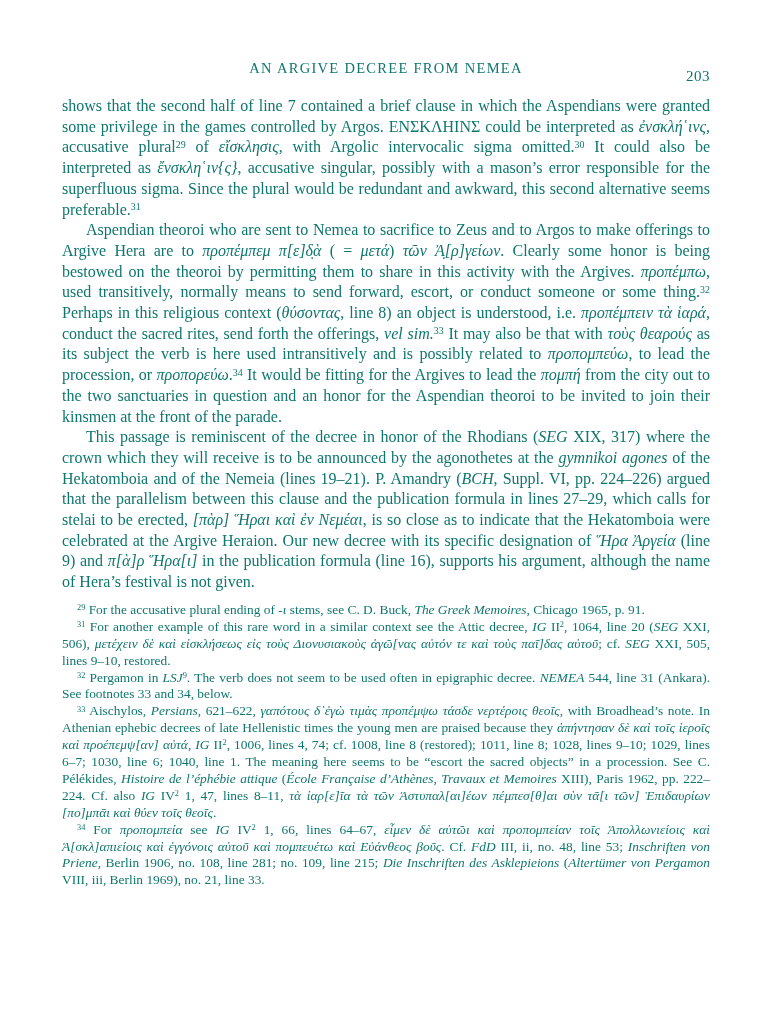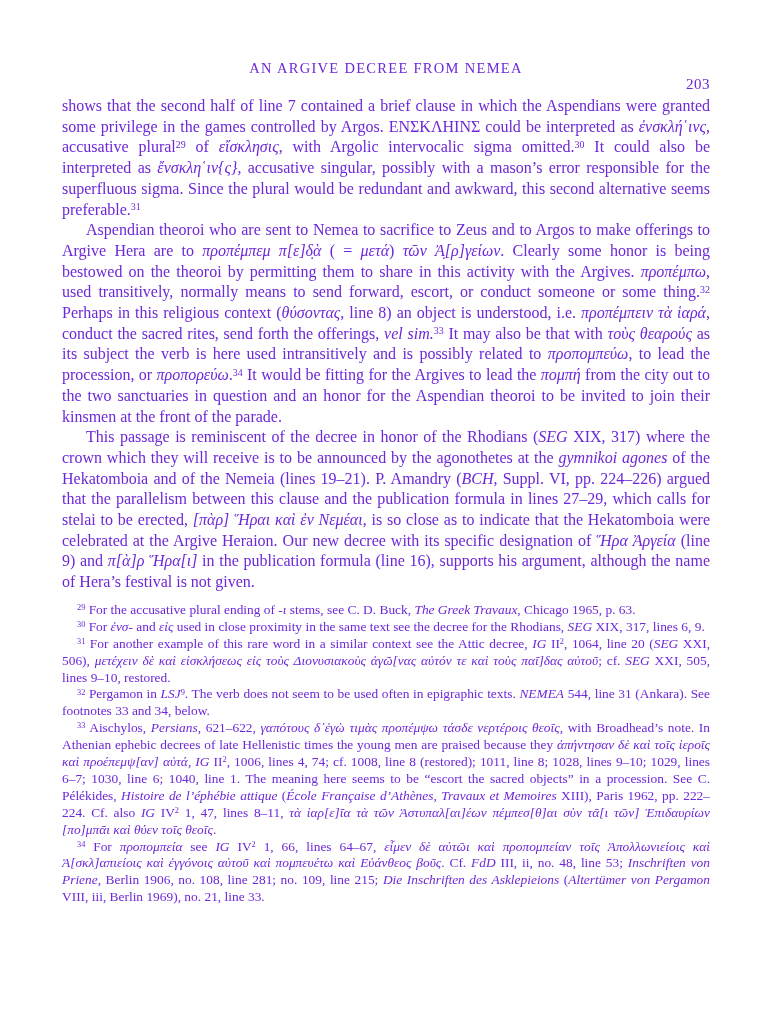--- a/index.html
+++ b/index.html
@@ -6,39 +6,39 @@
   .page {
     position: relative;
     width: 770px;
     height: 1024px;
     margin: 0 auto;
     background: #ffffff;
     box-sizing: border-box;
     padding: 60px 60px 8px 62px;
     overflow: hidden;
     font-family: "Liberation Serif", "DejaVu Serif", serif;
-    color: #6d28d9;
+    color: #0f766e;
   }
   .page-header {
     position: relative;
     height: 19px;
     margin-bottom: 17px;
   }
   .running-title {
     margin: 0;
     font-size: 14.5px;
     font-weight: 400;
     text-align: center;
     letter-spacing: 1.3px;
     white-space: nowrap;
   }
   .page-number {
     position: absolute;
     right: 0;
-    top: 16px;
+    top: 8px;
     font-size: 15px;
     letter-spacing: 0.5px;
   }
   .para {
     margin: 0;
     text-align: justify;
     font-size: 16px;
     line-height: 20.7px;
   }
   .para.indent { text-indent: 24px; }
@@ -66,20 +66,19 @@
   <header class="page-header">
     <h1 class="running-title">AN ARGIVE DECREE FROM NEMEA</h1>
     <span class="page-number">203</span>
   </header>
   <main class="body-text">
       <p class="para"><span>shows that the second half of line 7 contained a brief clause in which the Aspendians were granted some privilege in the games controlled by Argos. ΕΝΣΚΛΗΙΝΣ could be interpreted as </span><i>ἐνσκλή῾ινς</i><span>, accusative plural</span><sup>29</sup><span> of </span><i>εἴσκλησις</i><span>, with Argolic intervocalic sigma omitted.</span><sup>30</sup><span> It could also be interpreted as </span><i>ἔνσκλη῾ιν{ς}</i><span>, accusative singular, possibly with a mason’s error responsible for the superfluous sigma. Since the plural would be redundant and awkward, this second alternative seems preferable.</span><sup>31</sup></p>
       <p class="para indent"><span>Aspendian theoroi who are sent to Nemea to sacrifice to Zeus and to Argos to make offerings to Argive Hera are to </span><i>προπέμπεμ π[ε]δ̣ὰ</i><span> ( = </span><i>μετά</i><span>) </span><i>τῶν Ἀ̣[ρ]γείων</i><span>. Clearly some honor is being bestowed on the theoroi by permitting them to share in this activity with the Argives. </span><i>προπέμπω</i><span>, used transitively, normally means to send forward, escort, or conduct someone or some thing.</span><sup>32</sup><span> Perhaps in this religious context (</span><i>θύσοντας</i><span>, line 8) an object is understood, i.e. </span><i>προπέμπειν τὰ ἱαρά</i><span>, conduct the sacred rites, send forth the offerings, </span><i>vel sim.</i><sup>33</sup><span> It may also be that with </span><i>τοὺς θεαρούς</i><span> as its subject the verb is here used intransitively and is possibly related to </span><i>προπομπεύω</i><span>, to lead the procession, or </span><i>προπορεύω</i><span>.</span><sup>34</sup><span> It would be fitting for the Argives to lead the </span><i>πομπή</i><span> from the city out to the two sanctuaries in question and an honor for the Aspendian theoroi to be invited to join their kinsmen at the front of the parade.</span></p>
       <p class="para indent"><span>This passage is reminiscent of the decree in honor of the Rhodians (</span><i>SEG</i><span> XIX, 317) where the crown which they will receive is to be announced by the agonothetes at the </span><i>gymnikoi agones</i><span> of the Hekatomboia and of the Nemeia (lines 19–21). P. Amandry (</span><i>BCH</i><span>, Suppl. VI, pp. 224–226) argued that the parallelism between this clause and the publication formula in lines 27–29, which calls for stelai to be erected, </span><i>[πὰρ] Ἥραι καὶ ἐν Νεμέαι</i><span>, is so close as to indicate that the Hekatomboia were celebrated at the Argive Heraion. Our new decree with its specific designation of </span><i>Ἥρα Ἀργεία</i><span> (line 9) and </span><i>π[ὰ]ρ Ἥρα[ι]</i><span> in the publication formula (line 16), supports his argument, although the name of Hera’s festival is not given.</span></p>
     </main>
   <section class="footnotes">
-      <p class="footnote"><sup class="fn-num">29</sup><span> For the accusative plural ending of </span><i>-ι</i><span> stems, see C. D. Buck, </span><i>The Greek Travaux</i><span>, Chicago 1965, p. 63.</span></p>
-      <p class="footnote"><sup class="fn-num">30</sup><span> For </span><i>ἐνσ-</i><span> and </span><i>εἰς</i><span> used in close proximity in the same text see the decree for the Rhodians, </span><i>SEG</i><span> XIX, 317, lines 6, 9.</span></p>
+      <p class="footnote"><sup class="fn-num">29</sup><span> For the accusative plural ending of </span><i>-ι</i><span> stems, see C. D. Buck, </span><i>The Greek Memoires</i><span>, Chicago 1965, p. 91.</span></p>
       <p class="footnote"><sup class="fn-num">31</sup><span> For another example of this rare word in a similar context see the Attic decree, </span><i>IG</i><span> II</span><sup>2</sup><span>, 1064, line 20 (</span><i>SEG</i><span> XXI, 506), </span><i>μετέχειν δὲ καὶ εἰσκλήσεως εἰς τοὺς Διονυσιακοὺς ἀγῶ[νας αὐτόν τε καὶ τοὺς παῖ]δας αὐτοῦ</i><span>; cf. </span><i>SEG</i><span> XXI, 505, lines 9–10, restored.</span></p>
-      <p class="footnote"><sup class="fn-num">32</sup><span> Pergamon in </span><i>LSJ</i><sup>9</sup><span>. The verb does not seem to be used often in epigraphic texts. </span><i>NEMEA</i><span> 544, line 31 (Ankara). See footnotes 33 and 34, below.</span></p>
+      <p class="footnote"><sup class="fn-num">32</sup><span> Pergamon in </span><i>LSJ</i><sup>9</sup><span>. The verb does not seem to be used often in epigraphic decree. </span><i>NEMEA</i><span> 544, line 31 (Ankara). See footnotes 33 and 34, below.</span></p>
       <p class="footnote"><sup class="fn-num">33</sup><span> Aischylos, </span><i>Persians</i><span>, 621–622, </span><i>γαπότους δ᾽ἐγὼ τιμὰς προπέμψω τάσδε νερτέροις θεοῖς</i><span>, with Broadhead’s note. In Athenian ephebic decrees of late Hellenistic times the young men are praised because they </span><i>ἀπήντησαν δὲ καὶ τοῖς ἱεροῖς καὶ προέπεμψ[αν] αὐτά</i><span>, </span><i>IG</i><span> II</span><sup>2</sup><span>, 1006, lines 4, 74; cf. 1008, line 8 (restored); 1011, line 8; 1028, lines 9–10; 1029, lines 6–7; 1030, line 6; 1040, line 1. The meaning here seems to be “escort the sacred objects” in a procession. See C. Pélékides, </span><i>Histoire de l’éphébie attique</i><span> (</span><i>École Française d’Athènes, Travaux et Memoires</i><span> XIII), Paris 1962, pp. 222–224. Cf. also </span><i>IG</i><span> IV</span><sup>2</sup><span> 1, 47, lines 8–11, </span><i>τὰ ἱαρ[ε]ῖα τὰ τῶν Ἀστυπαλ[αι]έων πέμπεσ[θ]αι σὺν τᾶ[ι τῶν] Ἐπιδαυρίων [πο]μπᾶι καὶ θύεν τοῖς θεοῖς</i><span>.</span></p>
       <p class="footnote"><sup class="fn-num">34</sup><span> For </span><i>προπομπεία</i><span> see </span><i>IG</i><span> IV</span><sup>2</sup><span> 1, 66, lines 64–67, </span><i>εἶμεν δὲ αὐτῶι καὶ προπομπείαν τοῖς Ἀπολλωνιείοις καὶ Ἀ[σκλ]απιείοις καὶ ἐγγόνοις αὐτοῦ καὶ πομπευέτω καὶ Εὐάνθεος βοῦς</i><span>. Cf. </span><i>FdD</i><span> III, ii, no. 48, line 53; </span><i>Inschriften von Priene</i><span>, Berlin 1906, no. 108, line 281; no. 109, line 215; </span><i>Die Inschriften des Asklepieions</i><span> (</span><i>Altertümer von Pergamon</i><span> VIII, iii, Berlin 1969), no. 21, line 33.</span></p>
     </section>
 </div>
 
 </body></html>

